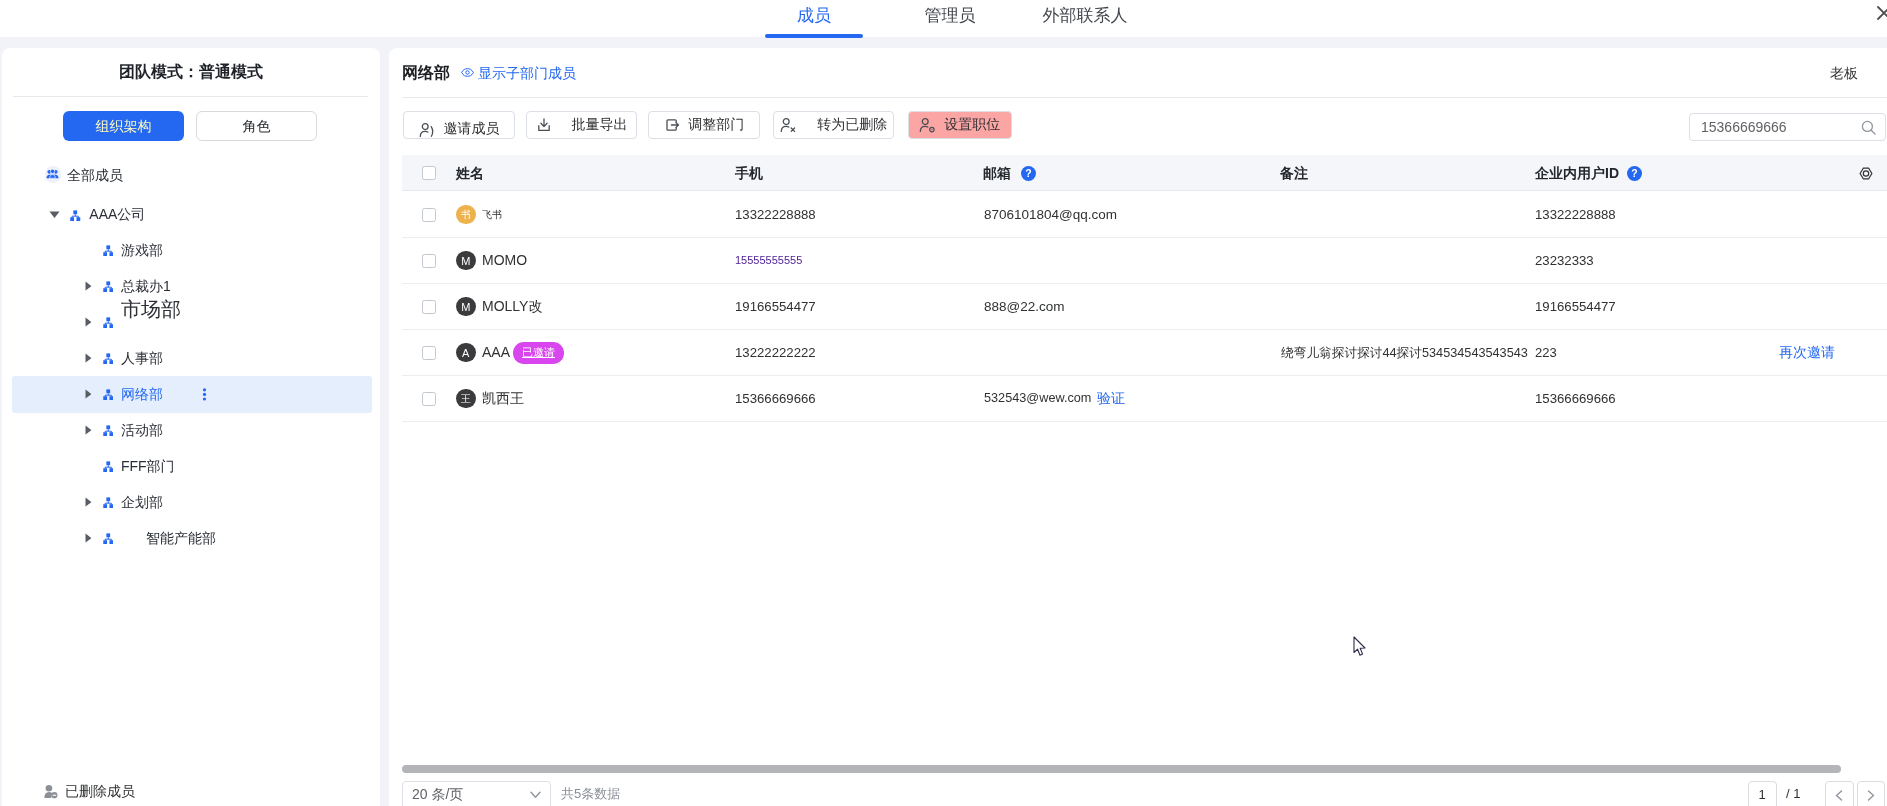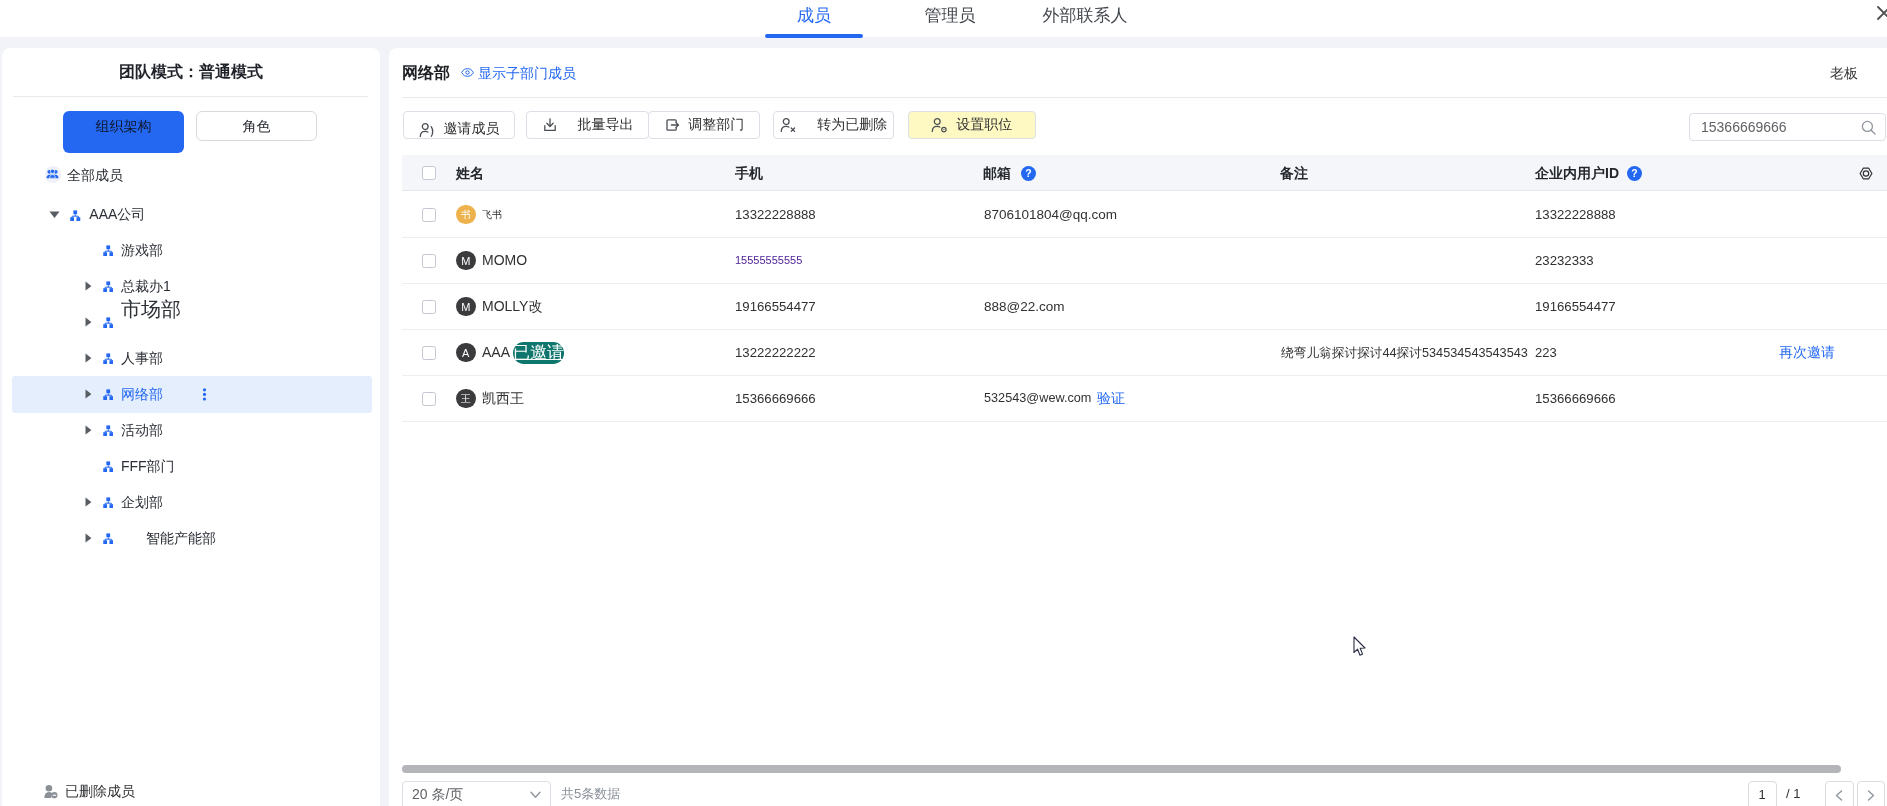--- a/index.html
+++ b/index.html
@@ -17,21 +17,21 @@
 <div class="abs" style="left:900px;top:0;width:100px;height:30px;line-height:31px;text-align:center;font-size:17px;color:#43474d;">管理员</div>
 <div class="abs" style="left:1035px;top:0;width:100px;height:30px;line-height:31px;text-align:center;font-size:17px;color:#43474d;">外部联系人</div>
 <div class="abs" style="left:765px;top:34px;width:98px;height:3.5px;background:#2468f2;border-radius:2px;"></div>
 <svg class="abs" style="left:1876px;top:5px;" width="16" height="16" viewBox="0 0 16 16">
     <path d="M2 2 L14 14 M14 2 L2 14" stroke="#4d4d4d" stroke-width="1.8" stroke-linecap="round"></path>
   </svg>
 
 <div class="panel" style="left:2px;top:48px;width:378px;height:770px;"></div>
 <div class="abs" style="left:2px;top:60px;width:378px;height:24px;line-height:24px;text-align:center;font-size:16px;font-weight:bold;color:#1f2329;">团队模式：普通模式</div>
 <div class="abs" style="left:13px;top:96px;width:355px;height:1px;background:#e7e9ec;"></div>
-<div class="abs" style="left:63px;top:111px;width:121px;height:42px;background:#2468f2;border-radius:6px;color:#0f172a;font-size:14px;line-height:30px;text-align:center;">组织架构</div>
+<div class="abs" style="left:63px;top:111px;width:121px;height:30px;background:#2468f2;border-radius:6px;color:#fef9c3;font-size:14px;line-height:30px;text-align:center;">组织架构</div>
 <div class="abs" style="left:196px;top:111px;width:121px;height:30px;background:#fff;border:1px solid #d9d9d9;border-radius:6px;color:#1f2329;font-size:14px;line-height:28px;text-align:center;">角色</div>
 
 <div class="abs" style="left:11.5px;top:376px;width:360px;height:36.5px;background:#e4eefc;border-radius:3px;"></div>
 
 <div class="abs" style="left:44.5px;top:166px;width:16.5px;height:16.5px;border-radius:50%;background:#eef1f8;"></div>
 <svg class="abs" style="left:46.3px;top:169.2px;" width="13" height="10.8" viewBox="0 0 12 10">
   <circle cx="3" cy="2.6" r="1.7" fill="#2468f2"></circle>
     <circle cx="9" cy="2.6" r="1.7" fill="#2468f2"></circle>
   <circle cx="6" cy="2.2" r="2" fill="#2468f2" stroke="#e8effc" stroke-width="0.7"></circle>
   <path d="M0.4 8.6 c0-2 1.1-3.2 2.6-3.2 h6 c1.5 0 2.6 1.2 2.6 3.2 z" fill="#2468f2"></path>
@@ -160,21 +160,21 @@
 <div class="abs" style="left:402px;top:96.5px;width:1490px;height:1px;background:#e7e9ec;"></div>
 
 <div class="abs" style="left:403px;top:111px;width:112px;height:28px;border:1px solid #dcdfe6;border-radius:4px;background:#fff;display:flex;align-items:flex-end;justify-content:center;gap:8px;font-size:14px;color:#303133;">
     <svg width="17" height="16" viewBox="0 0 17 16">
       <circle cx="6.2" cy="4.6" r="2.9" fill="none" stroke="#4a4f55" stroke-width="1.3"></circle>
       <path d="M1.3 14.4 c0-3.3 2.1-5.1 4.9-5.1 1 0 1.9 .2 2.6 .7" fill="none" stroke="#4a4f55" stroke-width="1.3" stroke-linecap="round"></path>
       <path d="M12.2 4.6 q3 4.7 0.2 9.6" fill="none" stroke="#4a4f55" stroke-width="1.3" stroke-linecap="round"></path>
     </svg>
     <span>邀请成员</span>
   </div>
-<div class="abs" style="left:526px;top:111px;width:123px;height:28px;border:1px solid #dcdfe6;border-radius:4px;background:#fff;display:flex;align-items:center;justify-content:center;gap:20px;font-size:14px;color:#303133;">
+<div class="abs" style="left:526px;top:111px;width:111px;height:28px;border:1px solid #dcdfe6;border-radius:4px;background:#fff;display:flex;align-items:center;justify-content:center;gap:20px;font-size:14px;color:#303133;">
     <svg width="16" height="16" viewBox="0 0 16 16">
       <path d="M2.8 8.2 v5.2 h10.4 v-5.2" fill="none" stroke="#4a4f55" stroke-width="1.3" stroke-linejoin="round"></path>
       <path d="M8 1.8 v7.6 M4.9 6.3 L8 9.6 L11.1 6.3" fill="none" stroke="#4a4f55" stroke-width="1.3" stroke-linecap="round" stroke-linejoin="round"></path>
     </svg>
     <span>批量导出</span>
   </div>
 <div class="abs" style="left:648.3px;top:111px;width:112px;height:28px;border:1px solid #dcdfe6;border-radius:4px;background:#fff;display:flex;align-items:center;justify-content:center;gap:8px;font-size:14px;color:#303133;">
     <svg width="16" height="16" viewBox="0 0 16 16">
       <path d="M12.2 5.4 V3.8 a1 1 0 0 0-1-1 H4 a1 1 0 0 0-1 1 v8.4 a1 1 0 0 0 1 1 h7.2 a1 1 0 0 0 1-1 v-1.6" fill="none" stroke="#4a4f55" stroke-width="1.3" stroke-linecap="round"></path>
       <path d="M7.4 8 h7 M12 5.6 L14.5 8 L12 10.4" fill="none" stroke="#4a4f55" stroke-width="1.3" stroke-linecap="round" stroke-linejoin="round"></path>
@@ -182,21 +182,21 @@
     <span>调整部门</span>
   </div>
 <div class="abs" style="left:773.3px;top:111px;width:121px;height:28px;border:1px solid #dcdfe6;border-radius:4px;background:#fff;display:flex;align-items:center;justify-content:center;gap:20px;font-size:14px;color:#303133;">
     <svg width="17" height="16" viewBox="0 0 17 16">
       <circle cx="6.2" cy="4.6" r="2.9" fill="none" stroke="#4a4f55" stroke-width="1.3"></circle>
       <path d="M1.3 14.4 c0-3.3 2.1-5.1 4.9-5.1 1 0 1.9 .2 2.6 .7" fill="none" stroke="#4a4f55" stroke-width="1.3" stroke-linecap="round"></path>
       <path d="M11.2 11 l3.4 3.4 M14.6 11 l-3.4 3.4" stroke="#4a4f55" stroke-width="1.3" stroke-linecap="round"></path>
     </svg>
     <span>转为已删除</span>
   </div>
-<div class="abs" style="left:907.7px;top:111px;width:128px;height:28px;border:1px solid #dcdfe6;border-radius:4px;background:#fef9c3;display:flex;align-items:center;justify-content:center;gap:8px;font-size:14px;color:#303133;">
+<div class="abs" style="left:907.7px;top:111px;width:104px;height:28px;border:1px solid #dcdfe6;border-radius:4px;background:#fca5a5;display:flex;align-items:center;justify-content:center;gap:8px;font-size:14px;color:#303133;">
     <svg width="17" height="16" viewBox="0 0 17 16">
       <circle cx="6.2" cy="4.6" r="2.9" fill="none" stroke="#4a4f55" stroke-width="1.3"></circle>
       <path d="M1.3 14.4 c0-3.3 2.1-5.1 4.9-5.1 1 0 1.9 .2 2.6 .7" fill="none" stroke="#4a4f55" stroke-width="1.3" stroke-linecap="round"></path>
       <circle cx="12.9" cy="12.6" r="2.2" fill="none" stroke="#4a4f55" stroke-width="1.2"></circle>
       <circle cx="12.9" cy="12.6" r="0.6" fill="#4a4f55"></circle>
     </svg>
     <span>设置职位</span>
   </div>
 
 <div class="abs" style="left:1689px;top:113px;width:197px;height:28px;border:1px solid #dcdfe6;border-radius:4px;background:#fff;"></div>
@@ -243,21 +243,21 @@
 <div class="abs" style="left:421.5px;top:299.5px;width:14px;height:14px;border:1px solid #c3c7cf;border-radius:2.5px;background:#fff;"></div>
 <div class="abs" style="left:456px;top:296.75px;width:19.5px;height:19.5px;border-radius:50%;background:#3b3b3d;color:#fff;font-size:11px;display:flex;align-items:center;justify-content:center;">M</div>
 <div class="abs" style="left:482px;top:299.0px;font-size:14px;color:#303133;line-height:15px;">MOLLY改</div>
 <div class="abs" style="left:735px;top:299.0px;font-size:13.2px;color:#303133;line-height:15px;">19166554477</div>
 <div class="abs" style="left:984px;top:299.0px;font-size:13.5px;color:#303133;line-height:15px;">888@22.com</div>
 <div class="abs" style="left:1535px;top:299.0px;font-size:13.2px;color:#303133;line-height:15px;">19166554477</div>
 <div class="abs" style="left:402px;top:329.5px;width:1490px;height:46px;border-bottom:1px solid #eceef2;"></div>
 <div class="abs" style="left:421.5px;top:345.5px;width:14px;height:14px;border:1px solid #c3c7cf;border-radius:2.5px;background:#fff;"></div>
 <div class="abs" style="left:456px;top:342.75px;width:19.5px;height:19.5px;border-radius:50%;background:#3b3b3d;color:#fff;font-size:11px;display:flex;align-items:center;justify-content:center;">A</div>
 <div class="abs" style="left:482px;top:345.0px;font-size:14px;color:#303133;line-height:15px;">AAA</div>
-<div class="abs" style="left:513px;top:342px;width:51px;height:21.5px;border-radius:10.75px;background:#0f766e;color:#fff;font-size:17px;display:flex;align-items:center;justify-content:center;text-decoration:underline;">已邀请</div>
+<div class="abs" style="left:513px;top:342px;width:51px;height:21.5px;border-radius:10.75px;background:#d946ef;color:#fff;font-size:11px;display:flex;align-items:center;justify-content:center;text-decoration:underline;">已邀请</div>
 <div class="abs" style="left:735px;top:345.0px;font-size:13.2px;color:#303133;line-height:15px;">13222222222</div>
 <div class="abs" style="left:1281px;top:345.5px;font-size:12.7px;color:#303133;line-height:14px;">绕弯儿翁探讨探讨44探讨534534543543543</div>
 <div class="abs" style="left:1535px;top:345.5px;font-size:13px;color:#303133;line-height:14px;">223</div>
 <div class="abs" style="left:1779px;top:345.0px;font-size:14px;color:#2468f2;line-height:15px;">再次邀请</div>
 <div class="abs" style="left:402px;top:375.5px;width:1490px;height:46px;border-bottom:1px solid #eceef2;"></div>
 <div class="abs" style="left:421.5px;top:391.5px;width:14px;height:14px;border:1px solid #c3c7cf;border-radius:2.5px;background:#fff;"></div>
 <div class="abs" style="left:456px;top:388.75px;width:19.5px;height:19.5px;border-radius:50%;background:#3b3b3d;color:#fff;font-size:10px;display:flex;align-items:center;justify-content:center;">王</div>
 <div class="abs" style="left:482px;top:391.0px;font-size:14px;color:#303133;line-height:15px;">凯西王</div>
 <div class="abs" style="left:735px;top:391.0px;font-size:13.2px;color:#303133;line-height:15px;">15366669666</div>
 <div class="abs" style="left:984px;top:391px;font-size:12.7px;color:#303133;line-height:15px;">532543@wew.com</div>

